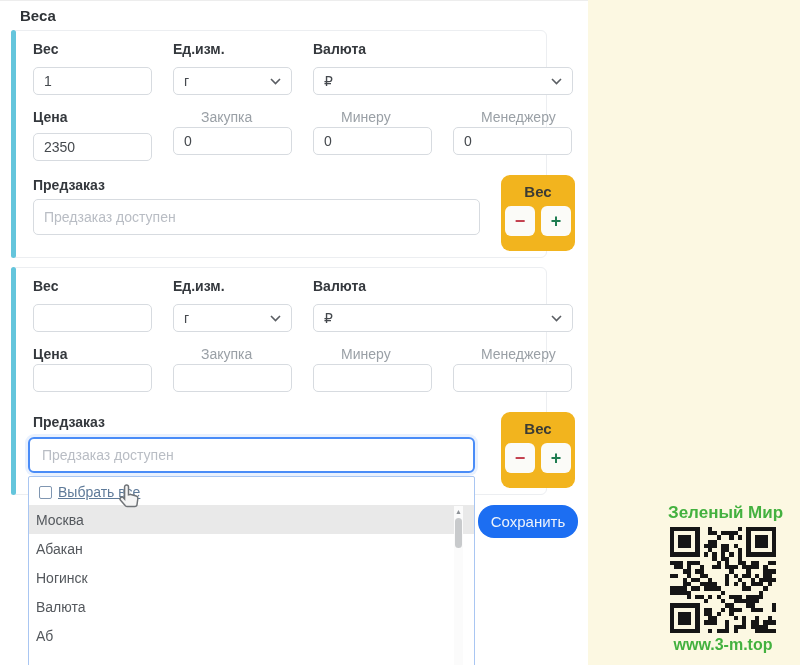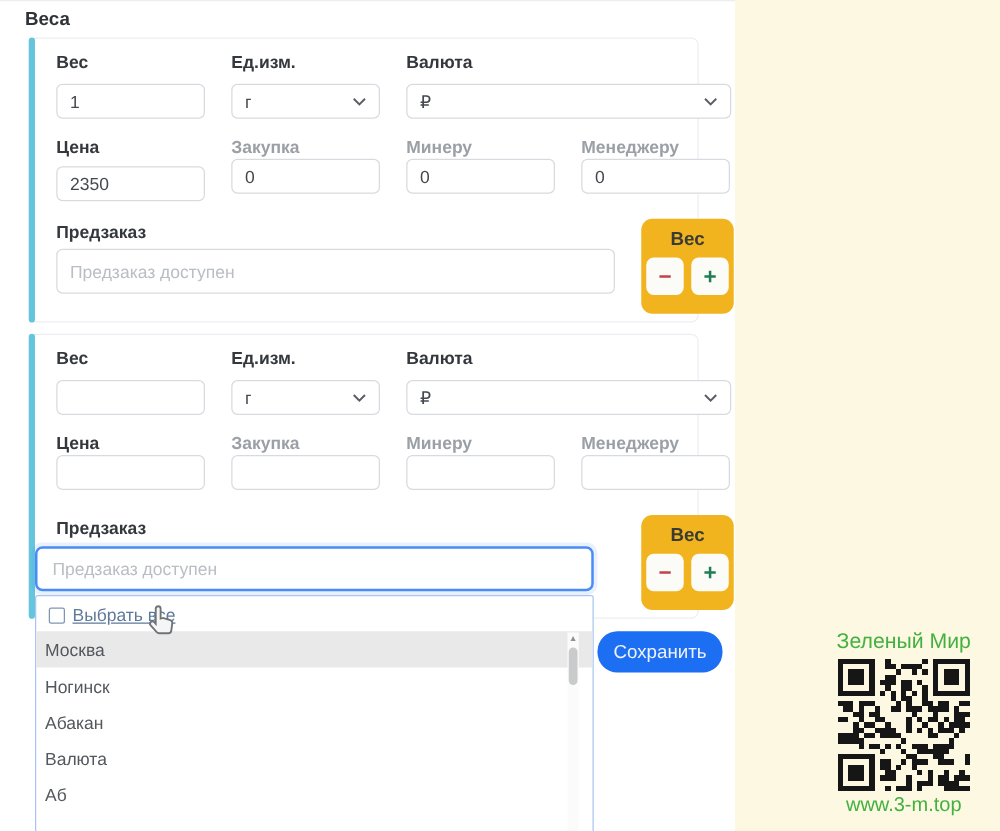--- a/index.html
+++ b/index.html
@@ -6,29 +6,29 @@
   html,body { background:#fff; }
   .page {
     position:relative; width:800px; height:665px; overflow:hidden;
     font-family:"Liberation Sans","DejaVu Sans",sans-serif; background:#ffffff;padding-left:25px;
   }
   .top-hairline { position:absolute; left:0; top:0; width:588px; height:1px; background:#ededed; }
   .page-title { position:absolute; left:20px; top:7px; font-size:15px; font-weight:700; color:#2f3337; }
 
   
   .panel {
-    position:absolute; left:23px; width:536px; height:228px;
+    position:absolute; left:11px; width:536px; height:228px;
     background:#fff; border:1px solid #eceef1; border-radius:6px;
   }
   .panel-bar {
     position:absolute; left:-1px; top:-1px; bottom:-1px; width:5px;
     background:#64c5dc; border-radius:4px;
   }
   .fl { position:absolute; font-size:14px; font-weight:700; color:#34383d; }
-  .fl.muted { font-weight:700; color:#9aa0a6; }
+  .fl.muted { font-weight:400; color:#9aa0a6;margin-left:28px; }
   .fi {
     position:absolute; width:119px; height:28px; background:#fff;
     border:1px solid #d7dbe0; border-radius:5px; padding:0 10px;
     font-family:inherit; font-size:14px; color:#45494e; outline:none;
   }
   .fi::placeholder { color:#b9bdc4; }
   .sel {
     position:absolute; width:119px; height:28px; background:#fff;
     border:1px solid #d7dbe0; border-radius:5px; padding:0 10px;
     display:flex; align-items:center; justify-content:space-between;
@@ -89,21 +89,21 @@
   .dd-item.hl { background:#e9e9e9; }
   .dd-scroll { position:absolute; right:11px; top:29px; width:9px; bottom:0; background:#fbfbfb; }
   .dd-scroll-up { display:block; text-align:center; font-size:7px; color:#8d9196; padding-top:2px; cursor:pointer; }
   .dd-thumb { width:7px; height:30px; margin:3px auto 0; background:#c8cacc; border-radius:4px; cursor:pointer; }
 
   
   .cursor { position:absolute; left:116px; top:482px; z-index:40; pointer-events:none; }
 
   
   .side { position:absolute; left:588px; top:0; width:212px; height:665px; background:#fcf8e2; }
-  .qr-wrap { position:absolute; left:80px; top:503px; width:110px; text-align:center; }
+  .qr-wrap { position:absolute; left:80px; top:503px; width:110px; text-align:center;font-weight:bold; }
   .qr-title { font-size:17px; color:#43b13f; margin-bottom:4px; white-space:nowrap; }
   .qr-svg { display:block; width:106px; height:106px; margin:0 auto; }
   .qr-url { font-size:16px; color:#43b13f; margin-top:3px; white-space:nowrap; }
 </style>
 </head>
 <body>
 
 <div class="page">
   <div class="top-hairline"></div>
   <div class="page-title">Веса</div>
@@ -202,22 +202,22 @@
   <button class="save-btn">Сохранить</button>
 
   <div class="dd-wrap">
     <input class="dd-input" placeholder="Предзаказ доступен" style="">
     <div class="dd-panel">
       <div class="dd-selectall">
         <input type="checkbox" class="dd-checkbox" style="">
         <a class="dd-link">Выбрать все</a>
       </div>
       <div class="dd-item hl">Москва</div>
+      <div class="dd-item">Абакан</div>
       <div class="dd-item">Ногинск</div>
-      <div class="dd-item">Абакан</div>
       <div class="dd-item">Валюта</div>
       <div class="dd-item">Аб</div>
       <div class="dd-scroll">
         <span class="dd-scroll-up">▲</span>
         <div class="dd-thumb"></div>
       </div>
     </div>
   </div>
 
   <svg class="cursor" width="28" height="30" viewBox="0 0 24 26">

